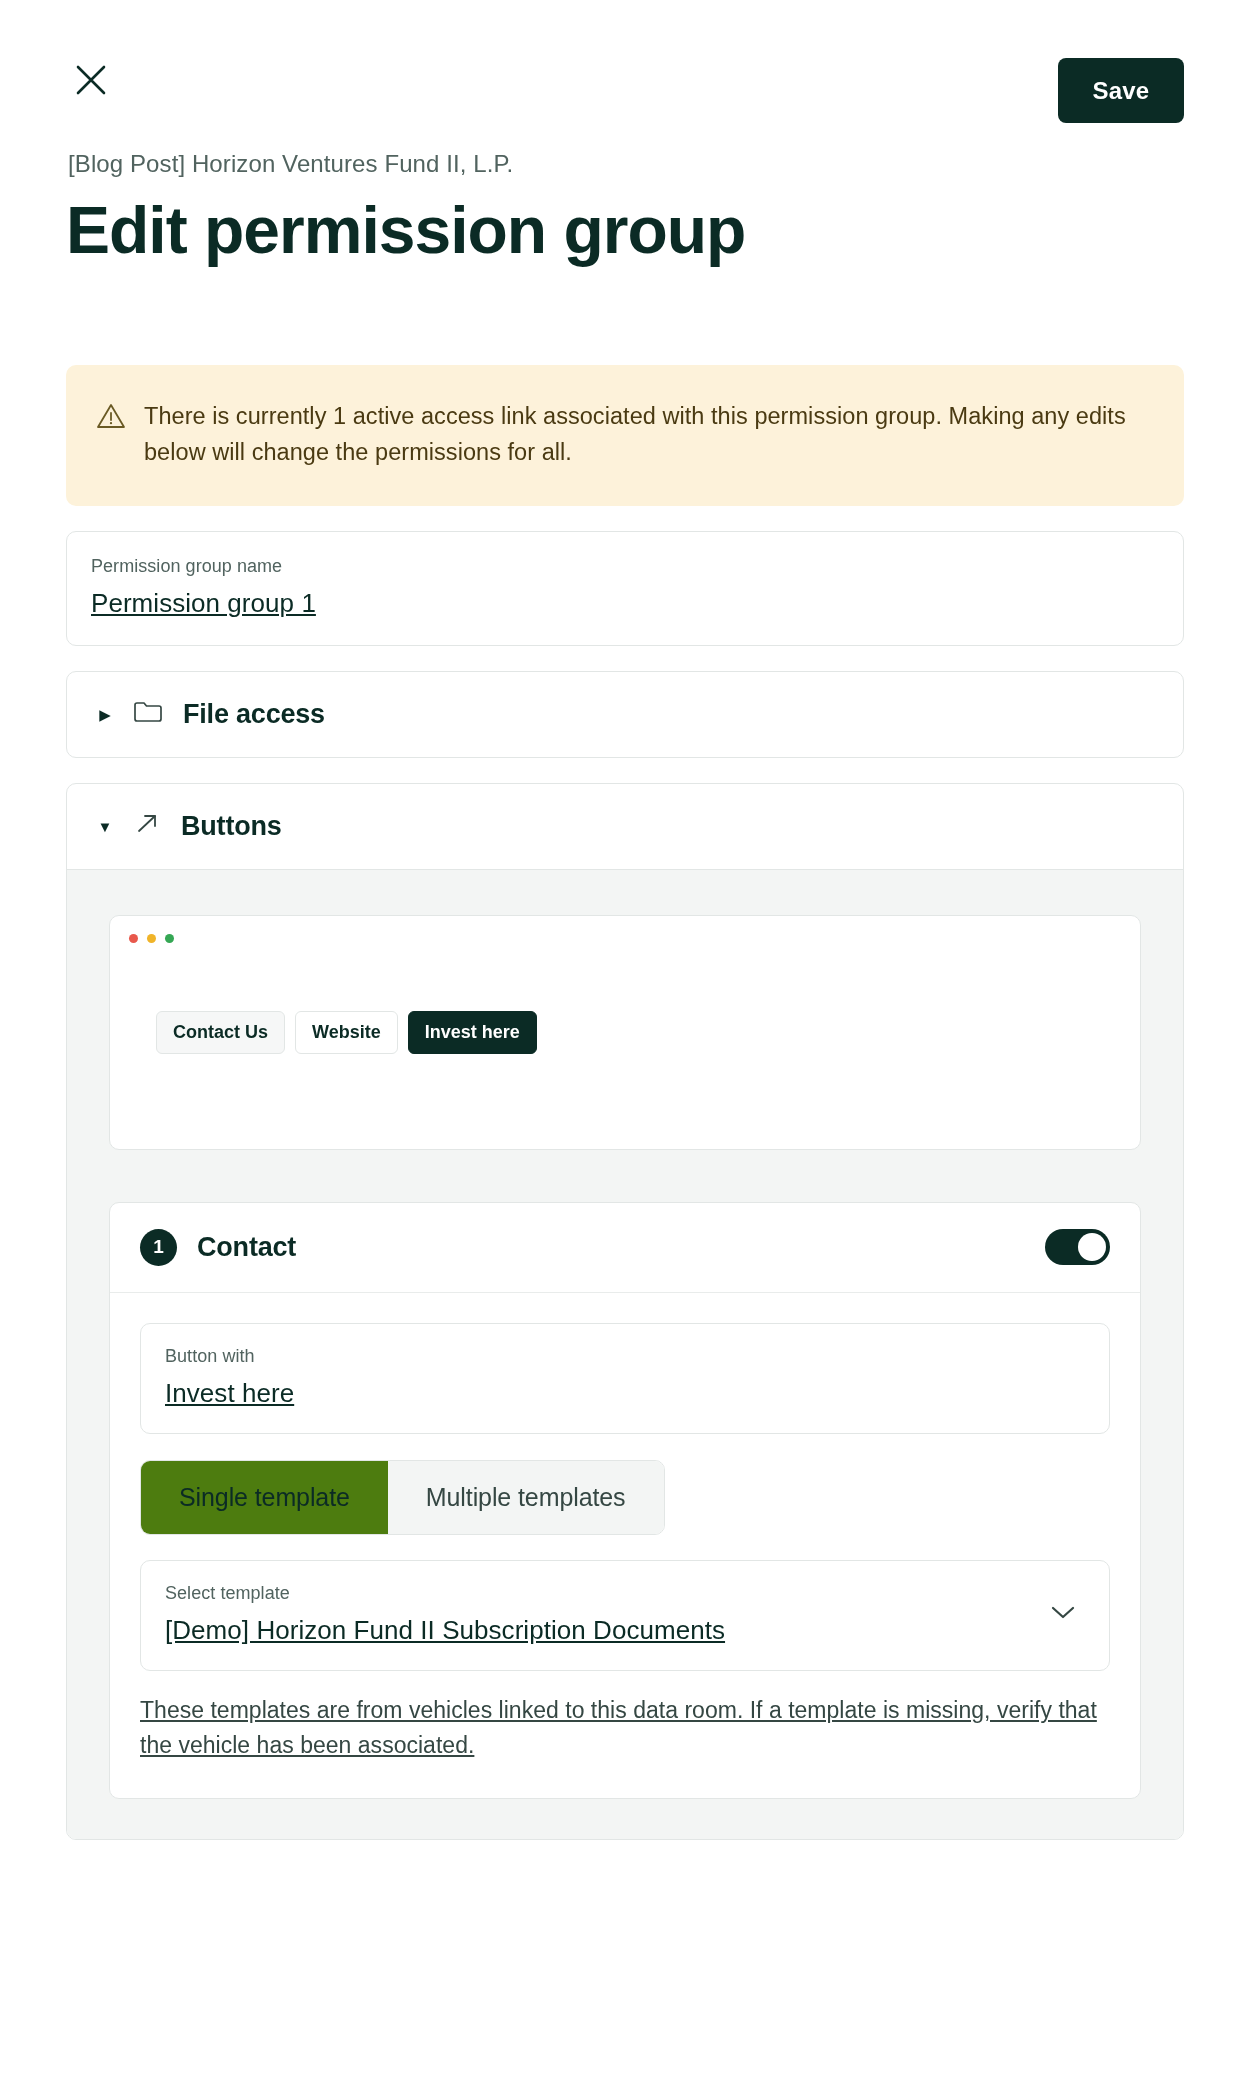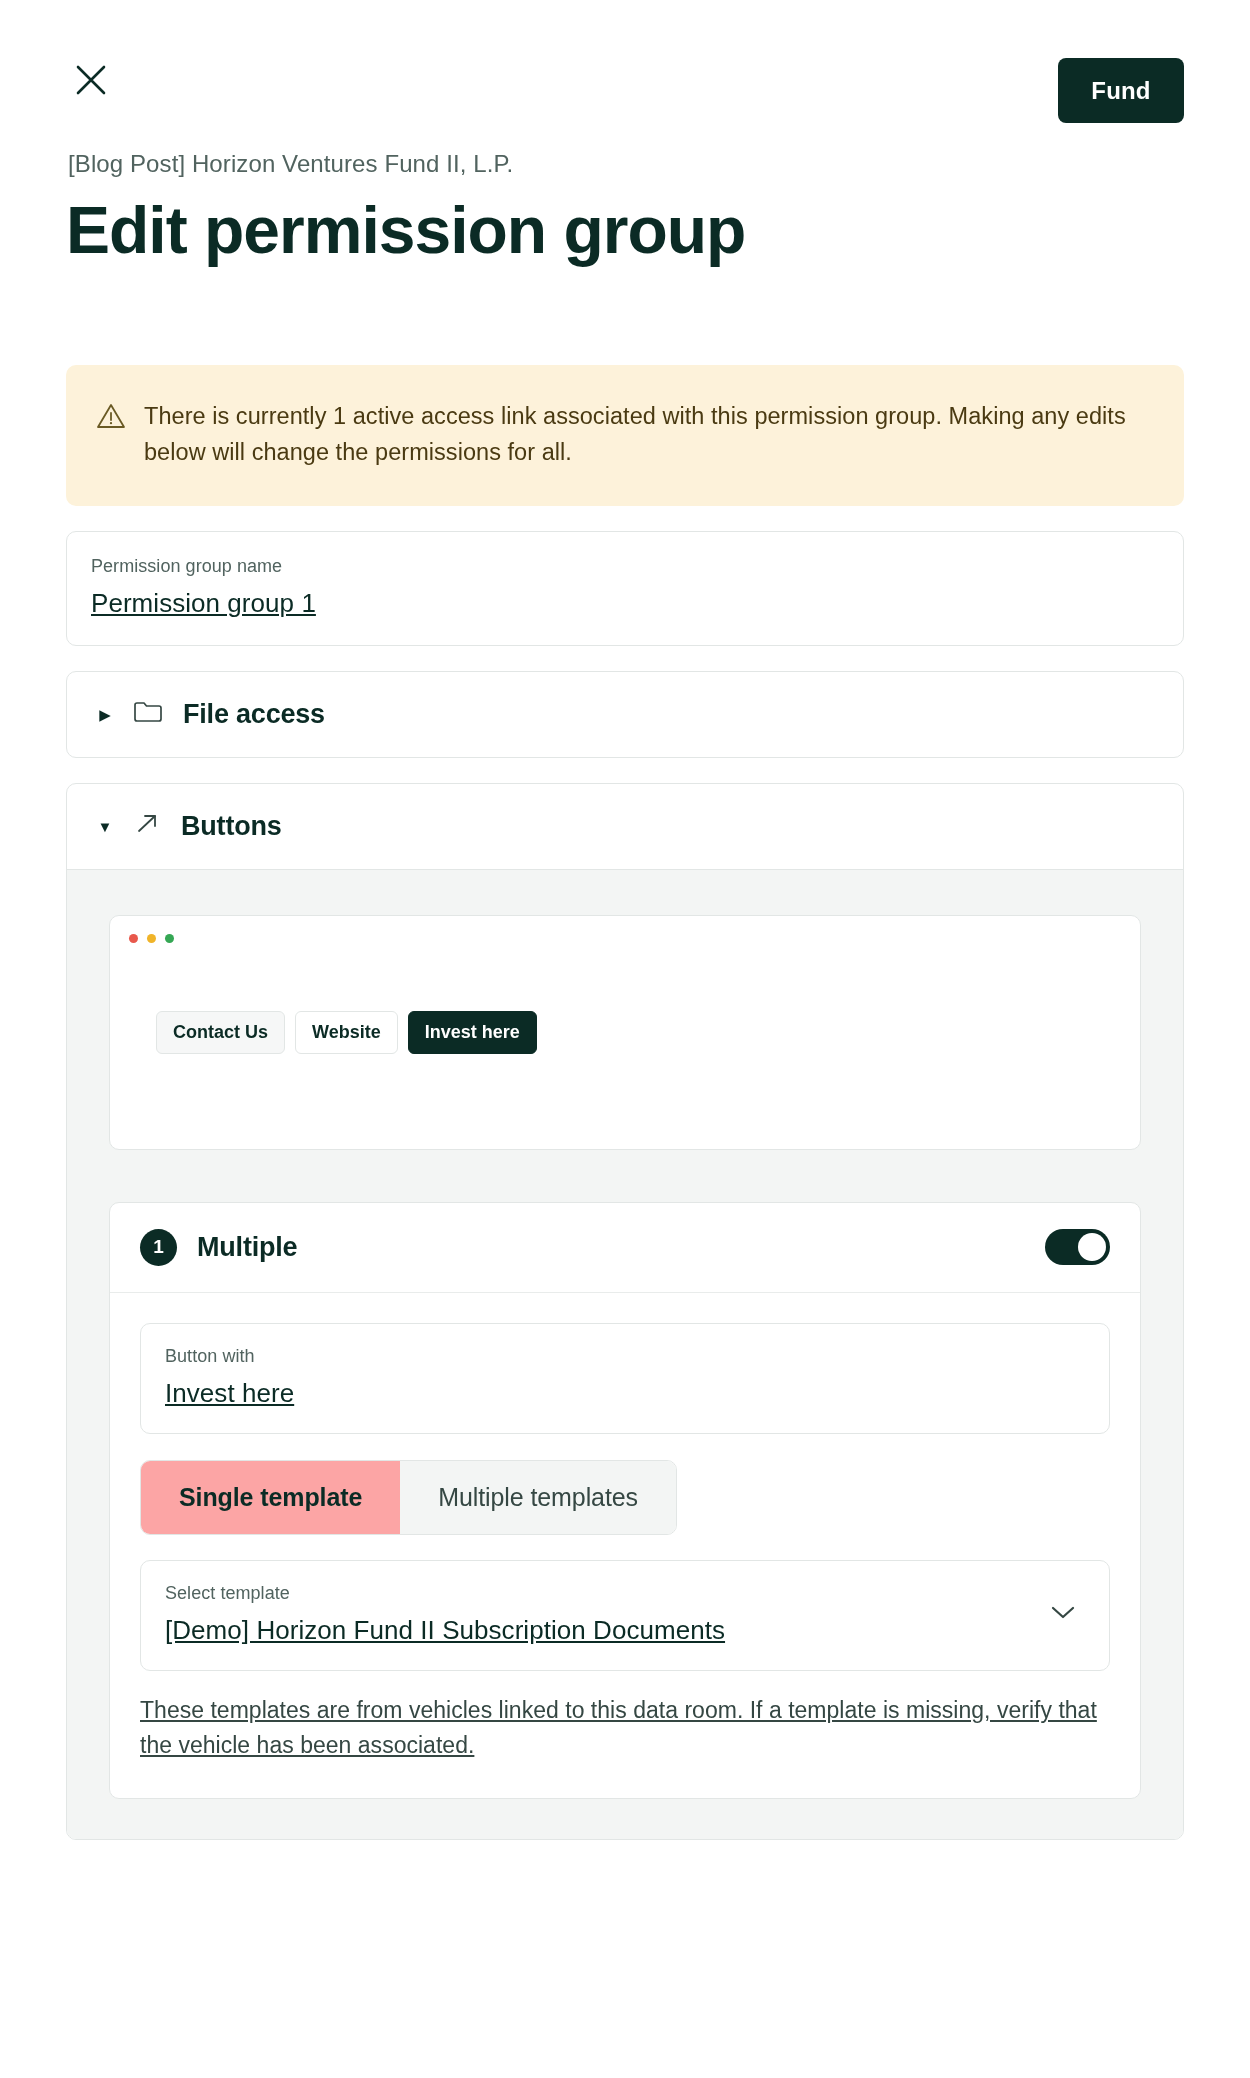--- a/index.html
+++ b/index.html
@@ -280,23 +280,23 @@
   }
   .seg-item {
     font-size: 25px;
     padding: 22px 38px;
     cursor: pointer;
     color: #354743;
     background: #f3f5f4;
     letter-spacing: -0.1px;
   }
   .seg-item.active {
-    background: #fca5a5;
-    color: #0b2b25;
-    font-weight: 700;
+    background: #4d7c0f;
+    color: #0b2b25;
+    font-weight: 400;
   }
 
   .select-field {
     margin-top: 25px;
     border: 1px solid #e2e6e5;
     border-radius: 10px;
     padding: 22px 24px 24px 24px;
     display: flex;
     align-items: center;
     justify-content: space-between;
@@ -319,21 +319,21 @@
 <body>
 
 <div class="page">
 
   <div class="topbar">
     <div class="close-btn">
       <svg width="34" height="34" viewBox="0 0 34 34" aria-hidden="true">
         <path d="M4 4 L30 30 M30 4 L4 30" stroke="#0b2b25" stroke-width="2.6" stroke-linecap="round"></path>
       </svg>
     </div>
-    <button class="save-btn">Fund</button>
+    <button class="save-btn">Save</button>
   </div>
 
   <div class="breadcrumb">[Blog Post] Horizon Ventures Fund II, L.P.</div>
   <h1 class="page-title">Edit permission group</h1>
 
   <div class="warning">
     <span class="warning-icon">
       <svg width="30" height="28" viewBox="0 0 30 28" aria-hidden="true">
         <path d="M15 3 L28 25 L2 25 Z" fill="none" stroke="#6a5a24" stroke-width="1.8" stroke-linejoin="round"></path>
         <path d="M15 11 L15 18" stroke="#6a5a24" stroke-width="1.8" stroke-linecap="round"></path>
@@ -386,21 +386,21 @@
             <button class="pv-btn">Website</button>
             <button class="pv-btn primary">Invest here</button>
           </div>
         </div>
       </div>
 
       <div class="template-card">
         <div class="template-head">
           <div class="template-head-left">
             <span class="badge-num">1</span>
-            <span class="template-title">Multiple</span>
+            <span class="template-title">Contact</span>
           </div>
           <div class="toggle">
             <span class="knob"></span>
           </div>
         </div>
 
         <div class="template-body">
           <div class="sub-field">
             <div class="field-label">Button with</div>
             <div class="field-value">Invest here</div>

